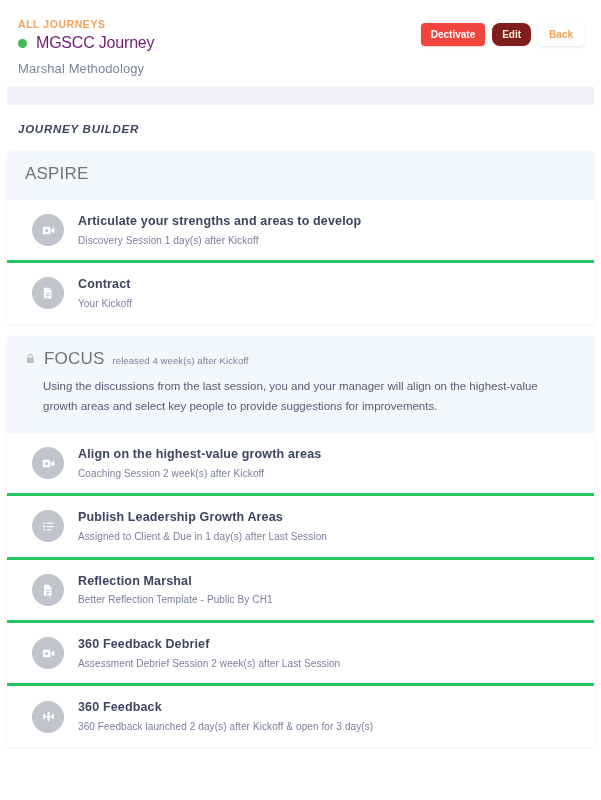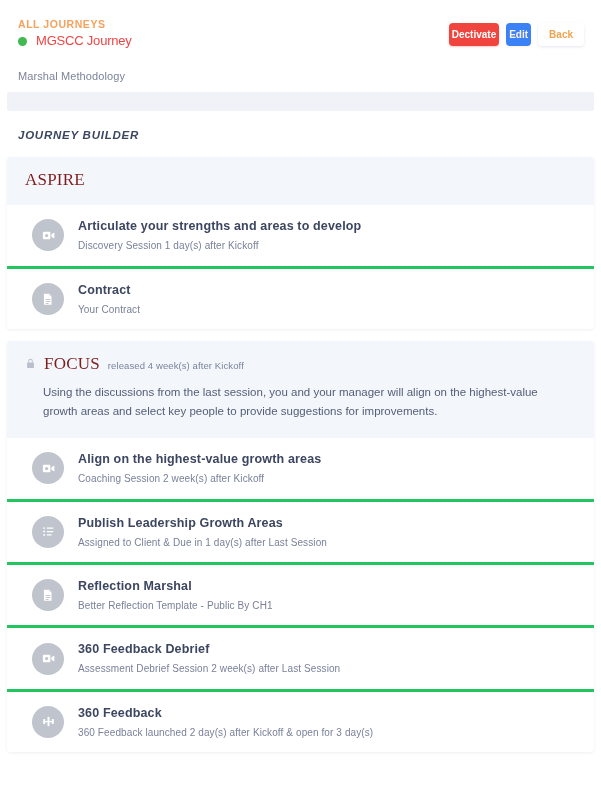--- a/index.html
+++ b/index.html
@@ -48,63 +48,64 @@
   .status-dot {
     width: 9px;
     height: 9px;
     border-radius: 50%;
     background: #3fb950;
     flex: none;
     margin-top: 2px;
   }
 
   .journey-title {
-    font-size: 13px;
+    font-size: 16px;
     font-weight: 400;
-    color: #ef4444;
+    color: #701a75;
     letter-spacing: -0.2px;
     line-height: 1.2;
   }
 
   .subtitle {
-    margin-top: 21px;
-    font-size: 11px;
+    margin-top: 9px;
+    font-size: 13px;
     color: #7c849a;
     letter-spacing: 0.1px;
   }
 
   .header-actions {
     position: absolute;
     top: 23px;
     right: 17px;
     display: flex;
     align-items: center;
     gap: 7px;
   }
 
   .btn {
     border: none;
     border-radius: 4px;
     font-family: "Liberation Sans", sans-serif;
     font-size: 10px;
     font-weight: 700;
-    padding: 5px 3px;
+    padding: 5px 10px;
     cursor: pointer;
     line-height: 1.3;
     white-space: nowrap;
   }
   .btn-deactivate {
     background: #f0453f;
     color: #ffffff;
     box-shadow: 0 1px 2px rgba(240,69,63,0.28);
   }
   .btn-edit {
-    background: #3b82f6;
+    background: #7f1d1d;
     color: #fff0e0;
     box-shadow: 0 1px 2px rgba(251,201,154,0.3);
+    border-radius: 8px;
   }
   .btn-back {
     background: #ffffff;
     color: #f0a44f;
     box-shadow: 0 1px 3px rgba(90,100,130,0.16);
     padding: 5px 11px;
   }
 
   
   .band {
@@ -149,24 +150,23 @@
 
   .lock-icon {
     flex: none;
     position: relative;
     top: 1px;
   }
 
   .stage-name {
     font-size: 17px;
     font-weight: 400;
-    color: #7f1d1d;
+    color: #737373;
     letter-spacing: 0.2px;
     line-height: 1.1;
-    font-family: Liberation Serif, serif;
   }
 
   .stage-meta {
     font-size: 9.5px;
     color: #7a8299;
     letter-spacing: 0.1px;
   }
 
   .stage-desc {
     margin-top: 9px;
@@ -279,21 +279,21 @@
           <svg width="14" height="14" viewBox="0 0 24 24" fill="#ffffff">
             <path d="M6 3h8l4 4v14a1 1 0 01-1 1H6a1 1 0 01-1-1V4a1 1 0 011-1z"></path>
             <path d="M14 3l4 4h-4V3z" fill="#dfe2e7"></path>
             <rect x="8" y="12" width="8" height="1.6" fill="#bfc4cd"></rect>
             <rect x="8" y="15.4" width="8" height="1.6" fill="#bfc4cd"></rect>
             <rect x="8" y="18.8" width="5" height="1.6" fill="#bfc4cd"></rect>
           </svg>
         </span>
         <div class="item-text">
           <div class="item-title">Contract</div>
-          <div class="item-sub">Your Contract</div>
+          <div class="item-sub">Your Kickoff</div>
         </div>
       </div>
 
     </div>
   </div>
 
   <div class="card">
     <div class="stage-head with-lock">
       <div class="stage-title-row">
         <span class="lock-icon">

